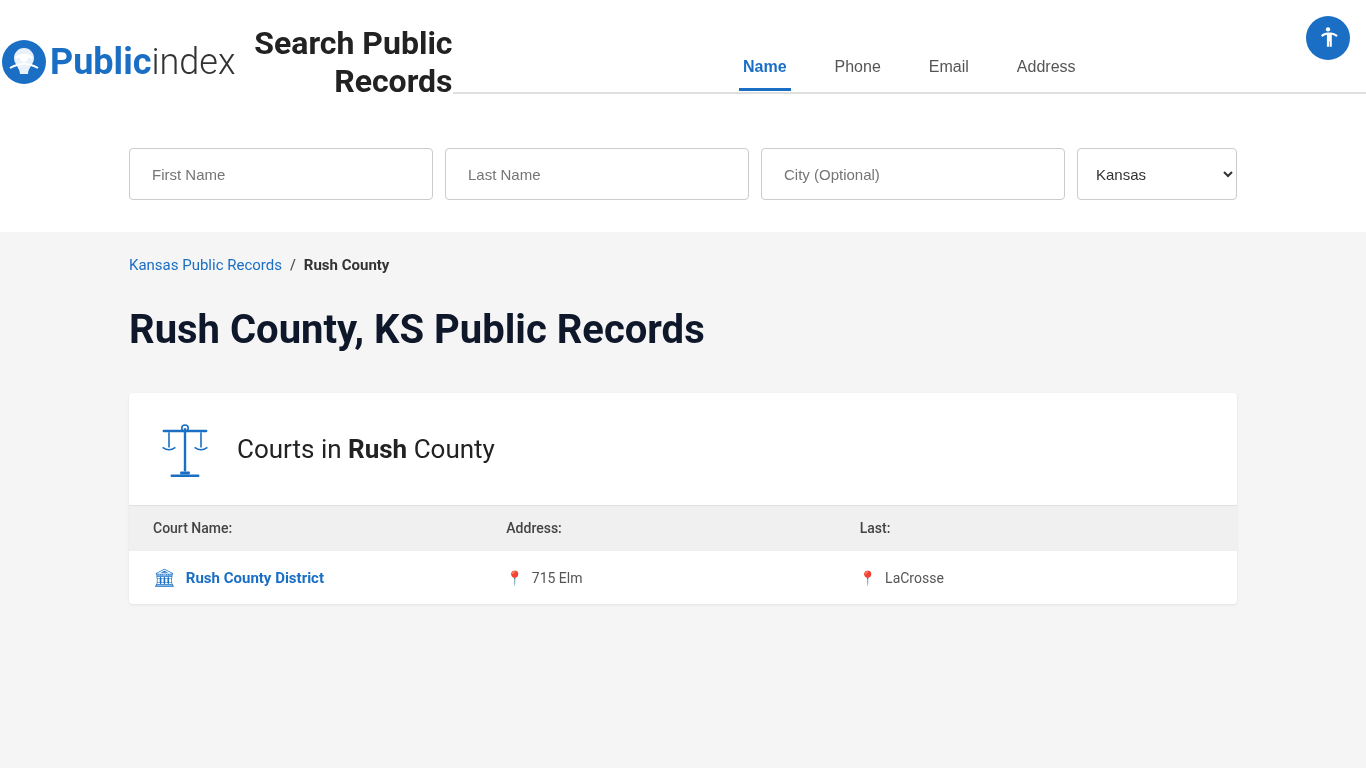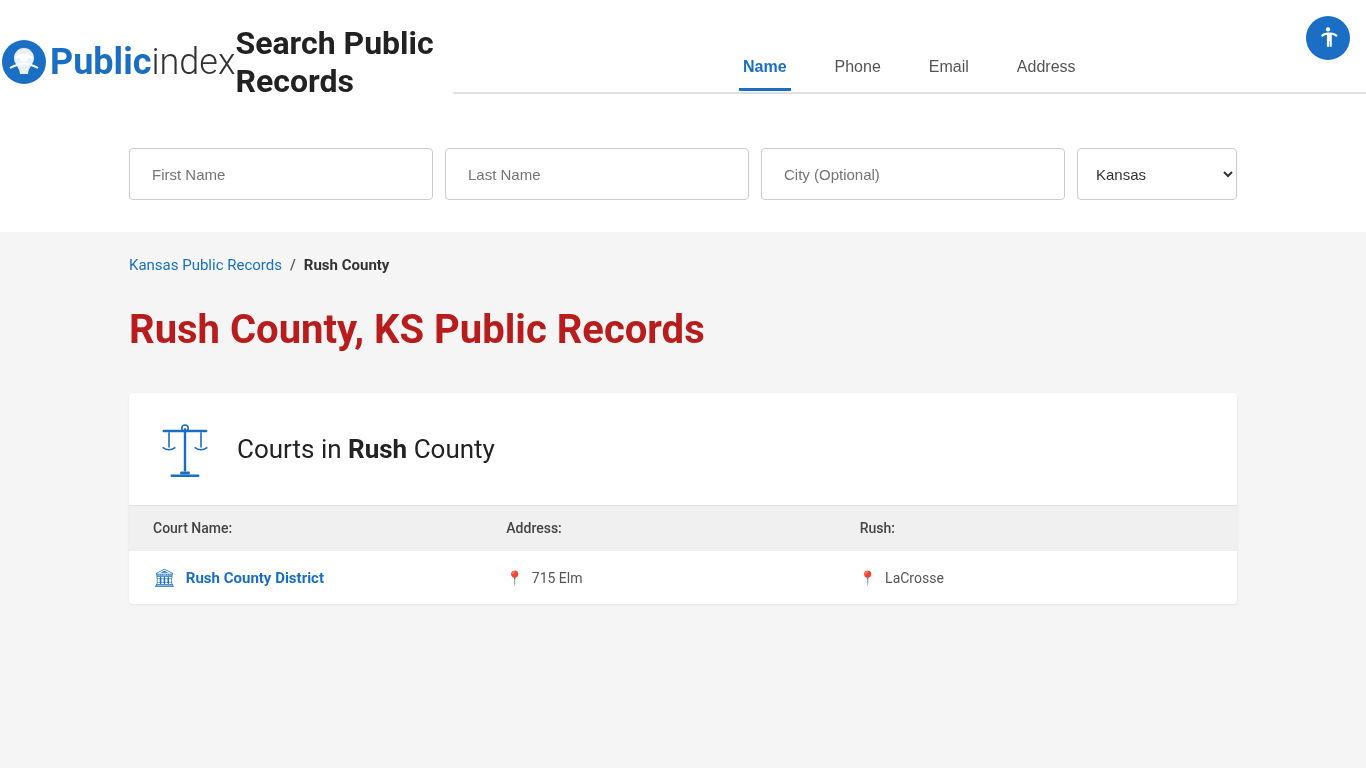--- a/index.html
+++ b/index.html
@@ -68,21 +68,21 @@
       font-weight: 300;
       color: #333;
     }
 
     
     .search-title {
       font-size: 32px;
       font-weight: 700;
       color: #222;
       margin-bottom: 20px;
-      text-align: left;
+      text-align: right;
     }
 
     
     .tabs {
       display: flex;
       gap: 40px;
       margin-bottom: 0;
       border-bottom: 2px solid #e0e0e0;
       width: 100%;
       justify-content: center;
@@ -195,21 +195,21 @@
 
     .breadcrumb-current {
       color: #333;
       font-weight: 700;
     }
 
     
     .page-title {
       font-size: 40px;
       font-weight: 700;
-      color: #b91c1c;
+      color: #0f172a;
       margin-bottom: 40px;
     }
 
     
     .courts-section {
       background: #fff;
       border-radius: 4px;
       overflow: hidden;
       box-shadow: 0 1px 3px rgba(0,0,0,0.08);
     }
@@ -396,21 +396,21 @@
       </svg>
 
       <h3 class="courts-title">
         <span>Courts in </span><span class="courts-title-bold">Rush</span><span> County</span>
       </h3>
     </div>
 
     <div class="table-header">
       <span class="table-header-cell">Court Name:</span>
       <span class="table-header-cell">Address:</span>
-      <span class="table-header-cell">Rush:</span>
+      <span class="table-header-cell">Last:</span>
     </div>
 
     <div class="table-row">
       <div class="court-name-cell">
         <span class="court-bank-icon">🏛</span>
         <a class="court-link" href="#">
           <span>Rush County District</span>
         </a>
       </div>
       <div class="address-cell">

